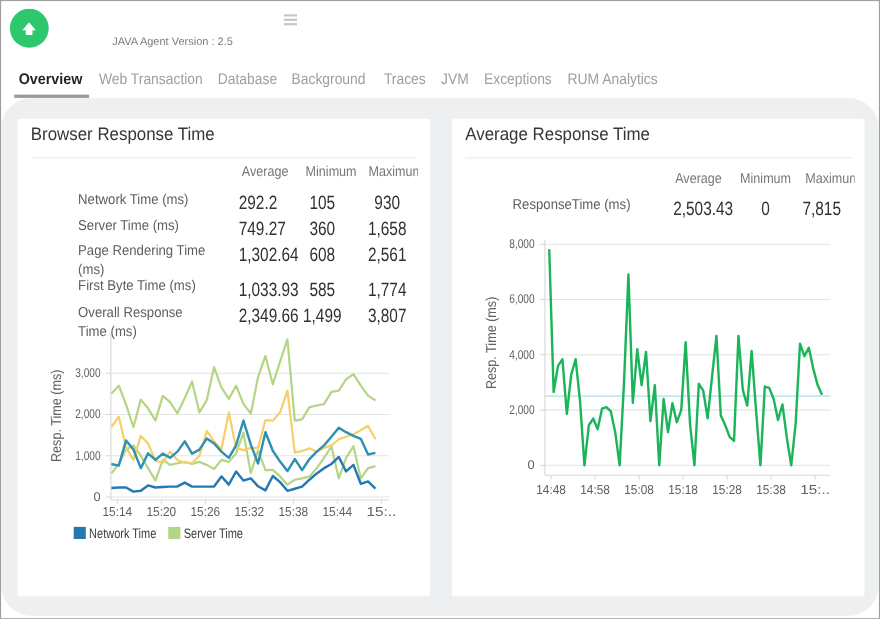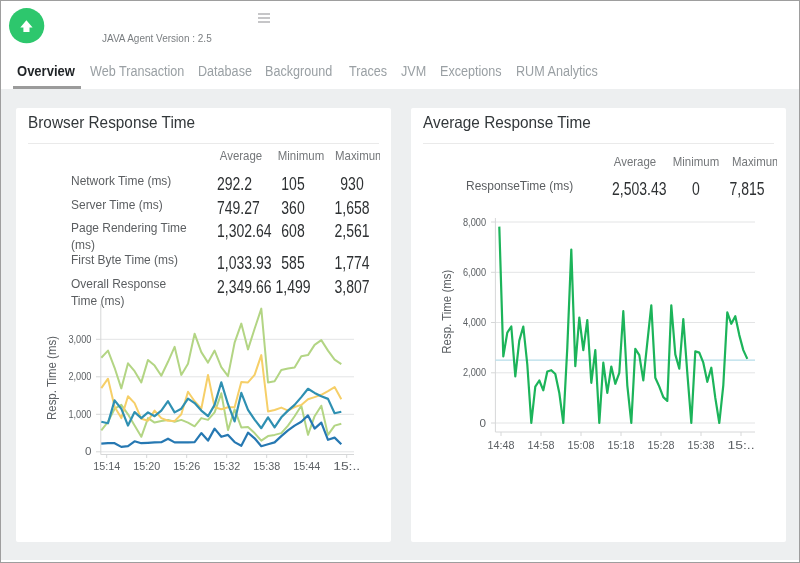--- a/index.html
+++ b/index.html
@@ -1,17 +1,17 @@
 <!DOCTYPE html>
 <html><head><meta charset="utf-8">
 <style>
 * { margin:0; padding:0; box-sizing:border-box; }
 html,body { width:800px; height:563px; font-family:"Liberation Sans",sans-serif; background:#fff; overflow:hidden; }
 #page { position:relative; width:800px; height:563px; border:1px solid #9e9e9e; background:#fff; }
-#content { position:absolute; left:0; top:88.3px; width:798px; height:471.2px; background:#edeff0; }
+#content { position:absolute; left:0; top:88.3px; width:798px; height:471.2px; background:#edeff0;border-radius:28px; }
 .panel { position:absolute; top:19px; width:375px; height:434px; background:#fff; border-radius:2px; }
 .ptitle { position:absolute; left:11.5px; top:4.5px; font-size:16.5px; color:#32373a; transform:scaleX(0.93); transform-origin:0 0; white-space:nowrap; }
 .sep { position:absolute; left:12px; right:12px; top:35px; height:1px; background:#eaeaea; }
 .thead { position:absolute; left:0; width:375px; height:16px; }
 .th { position:absolute; top:0; font-size:13px; color:#74777a; text-align:center; transform:scaleX(0.88); white-space:nowrap; }
 .thmax { text-align:left; overflow:hidden; transform-origin:0 0; }
 .trow { position:absolute; left:0; width:375px; }
 .tlabel { position:absolute; left:55px; top:0; width:128px; font-size:13px; line-height:16.3px; color:#5b5e61; transform:scaleX(0.92); transform-origin:0 0; }
 .tval { position:absolute; top:-0.5px; font-size:17.5px; line-height:22px; color:#2e3133; text-align:center; transform:scaleX(0.8); white-space:nowrap; }
 .tvl { text-align:left; transform-origin:0 0; }
@@ -116,20 +116,26 @@
           <div class="tval tvl" style="left:200.5px">1,033.93</div>
           <div class="tval" style="left:236.60000000000002px;width:80px">585</div>
           <div class="tval" style="left:296px;width:80px">1,774</div>
         </div>
         <div class="trow" style="top:168px">
           <div class="tlabel">Overall Response Time (ms)</div>
           <div class="tval tvl" style="left:200.5px">2,349.66</div>
           <div class="tval" style="left:236.60000000000002px;width:80px">1,499</div>
           <div class="tval" style="left:296px;width:80px">3,807</div>
         </div>
+      <div class="leg" style="top:370px">
+ <span class="lsq" style="left:51px;background:#2678b2"></span>
+          <span class="ltx" style="left:65px">Network Time</span>
+ <span class="lsq" style="left:136.5px;background:#b3d584"></span>
+          <span class="ltx" style="left:150.5px">Server Time</span>
+</div>
     </div>
     <div class="panel" style="left:410px">
       <div class="ptitle">Average Response Time</div>
       <div class="sep"></div>
       <svg width="375" height="434" viewBox="0 0 375 434" style="position:absolute;left:0;top:0;">
 <line x1="84.4" y1="114" x2="344" y2="114" stroke="#e3e4e5"></line>
           <line x1="80" y1="114" x2="84.4" y2="114" stroke="#d6d7d8"></line>
           <text x="75" y="117.6" text-anchor="end" font-size="11.5" textLength="23" lengthAdjust="spacingAndGlyphs" fill="#5d6165">8,000</text>
           <line x1="84.4" y1="164.3" x2="344" y2="164.3" stroke="#e3e4e5"></line>
           <line x1="80" y1="164.3" x2="84.4" y2="164.3" stroke="#d6d7d8"></line>

